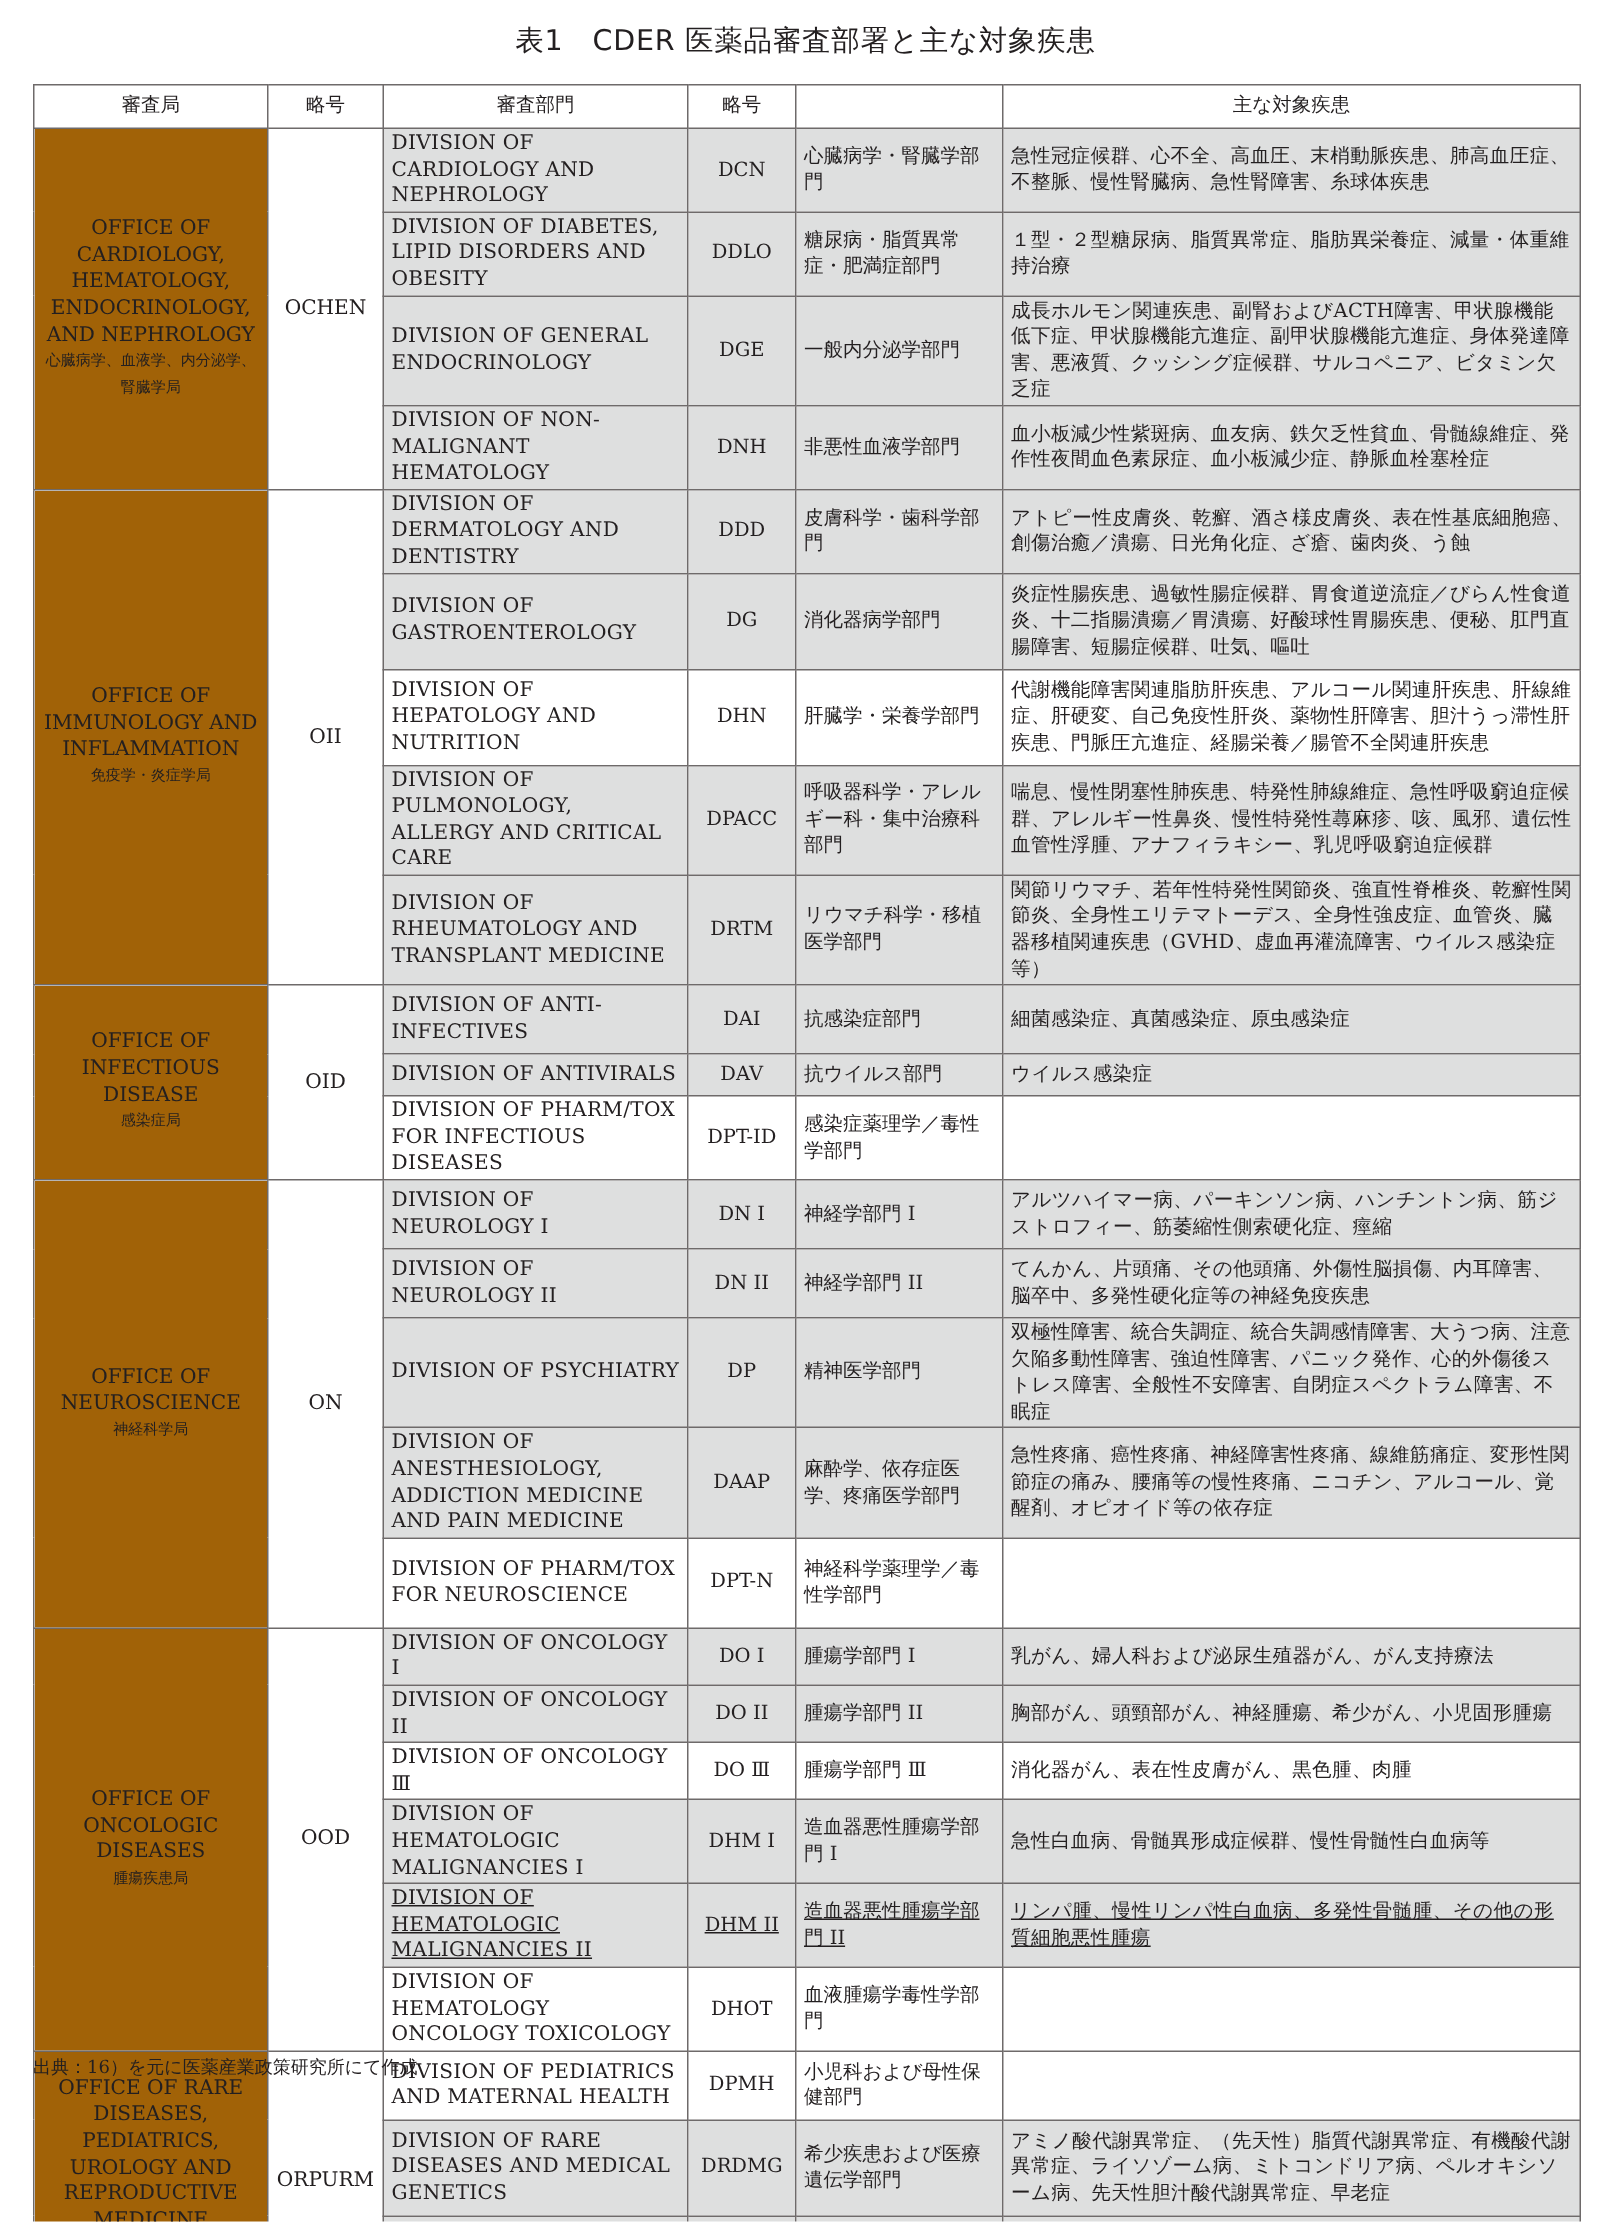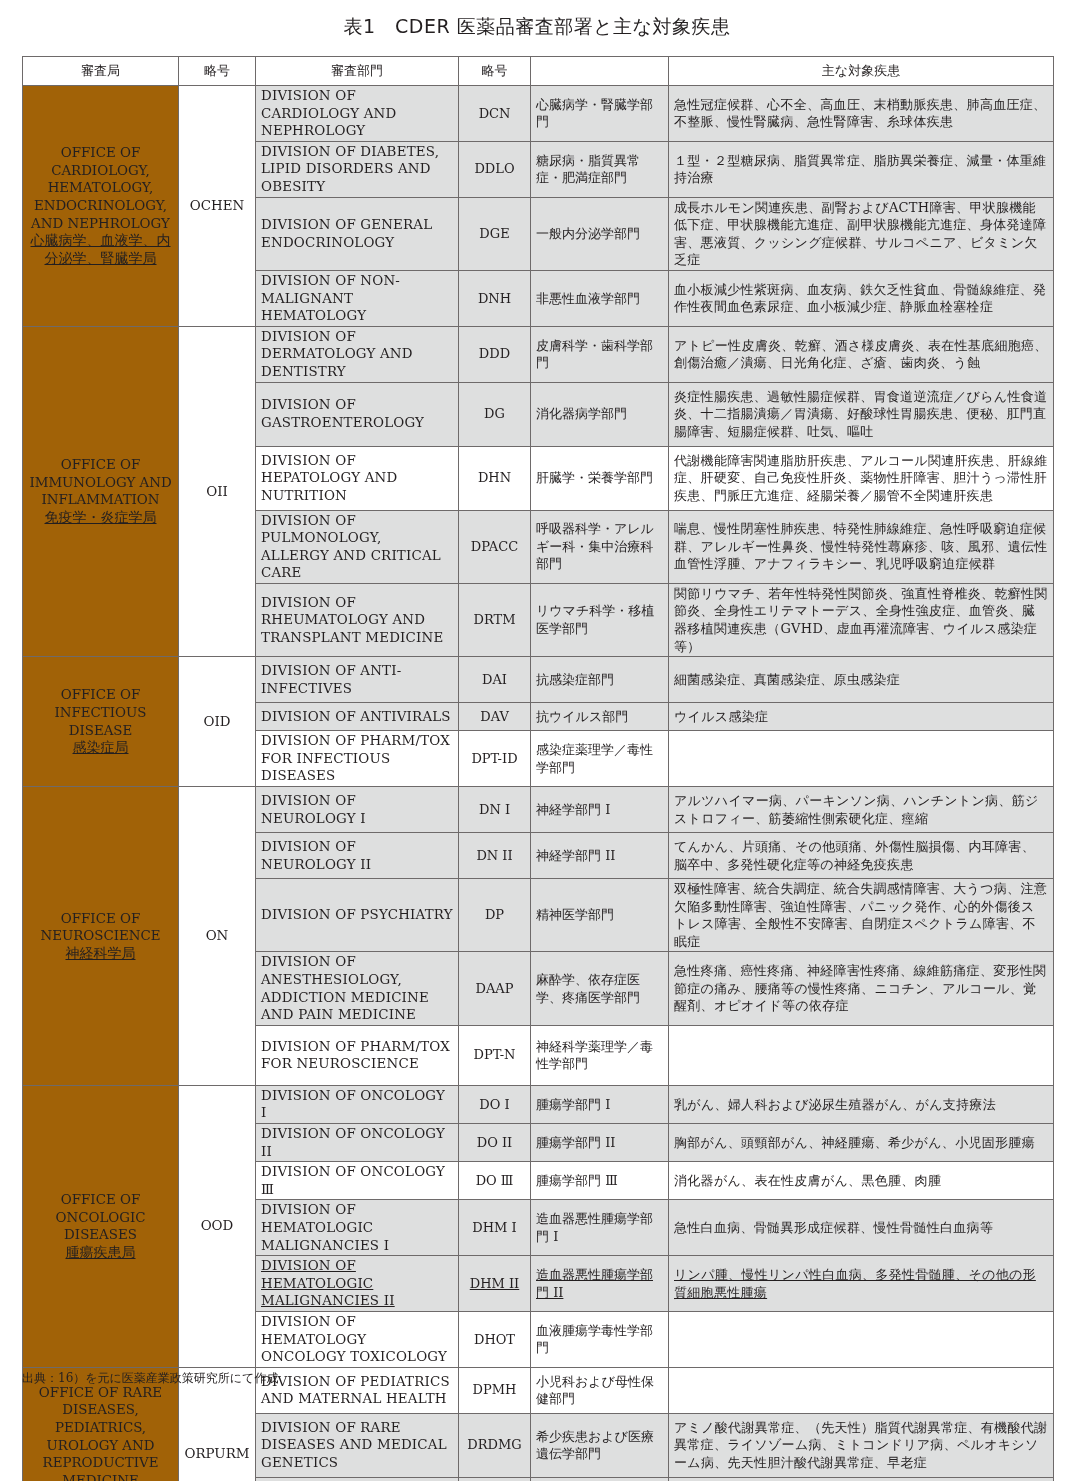--- a/index.html
+++ b/index.html
@@ -2,21 +2,21 @@
 <html><head>
 <meta charset="utf-8">
 <style>
   html, body { margin: 0; padding: 0; background: #ffffff; }
   body { width: 1074px; height: 1481px; position: relative; font-family: "DejaVu Serif", "Liberation Serif", serif; color: #231f20; }
   .title { position: absolute; top: 14px; left: 0; width: 1074px; text-align: center; font-family: "DejaVu Sans", "Liberation Sans", sans-serif; font-size: 19px; letter-spacing: 0.5px; }
   table.main { position: absolute; left: 22px; top: 56px; width: 1031px; border-collapse: collapse; table-layout: fixed; font-size: 13.4px; line-height: 17.6px; }
   table.main td, table.main th { border: 1.5px solid #6e6a6a; padding: 1px 5px; vertical-align: middle; overflow: hidden; }
   table.main th { font-weight: normal; font-family: "DejaVu Sans", "Liberation Sans", sans-serif; font-size: 13px; height: 26px; text-align: center; background: #ffffff; }
   td.office { background: #a16207; text-align: center; padding-left: 3px; font-size: 13.4px; }
-  td.office .ja { display: block; font-size: 14px; text-decoration: underline; }
+  td.office .ja { display: block; font-size: 10px; }
   td.oabbr { background: #ffffff; text-align: center; }
   td.div { text-align: left; letter-spacing: 0.2px; }
   td.dabbr { text-align: center; font-size: 13px; }
   td.dja { text-align: left; font-size: 13px; }
   td.dis { text-align: left; font-size: 13px; letter-spacing: 0.3px; }
   tr.shaded td.div, tr.shaded td.dabbr, tr.shaded td.dja, tr.shaded td.dis { background: #dedfdf; }
   tr.plain td.div, tr.plain td.dabbr, tr.plain td.dja, tr.plain td.dis { background: #ffffff; }
   .source { position: absolute; left: 22px; top: 1370px; font-size: 12px; }
 </style>
 </head>

